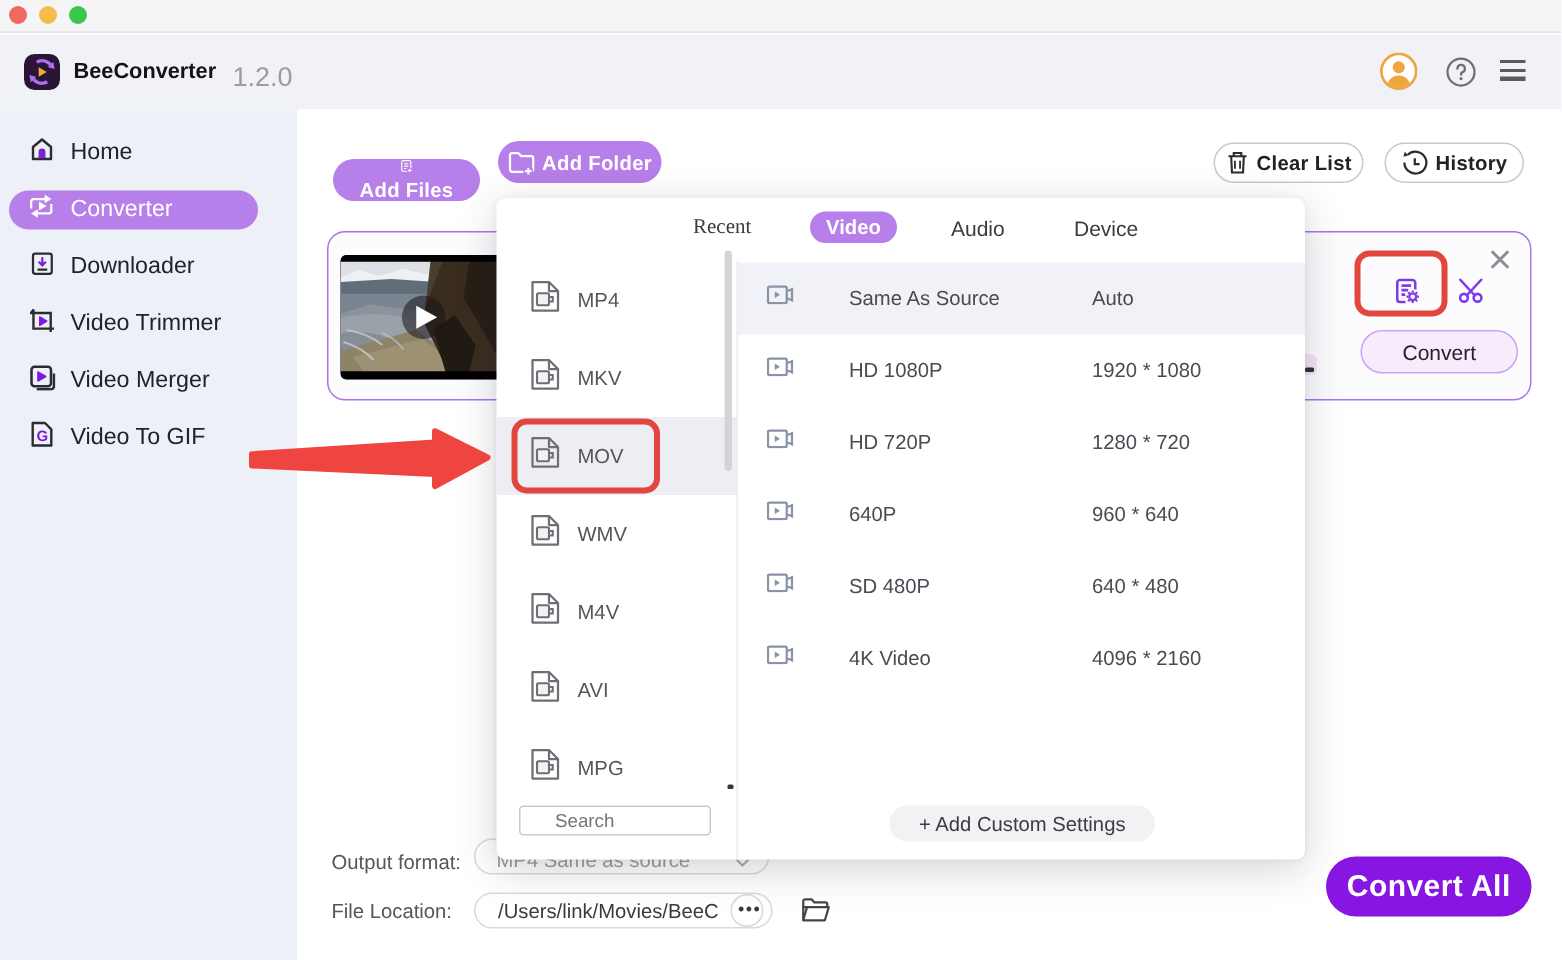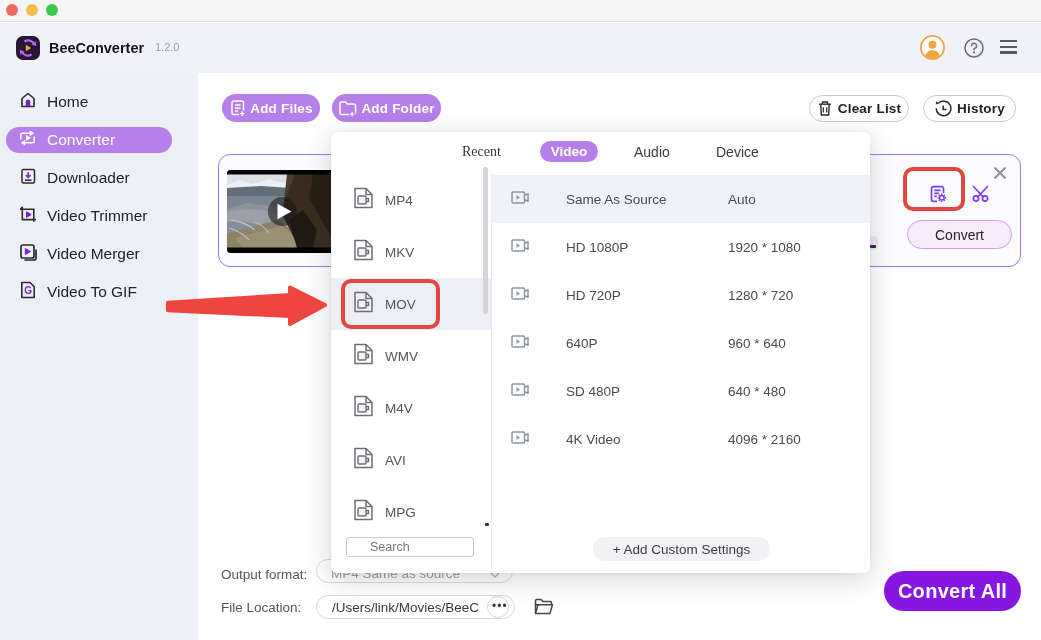--- a/index.html
+++ b/index.html
@@ -8,21 +8,21 @@
 .abs { position:absolute; }
 
 
 .titlebar { left:0; top:0; width:1041px; height:22px; background:#f5f5f6; border-bottom:1px solid #e2e2e4; }
 .dot { position:absolute; width:12px; height:12px; border-radius:50%; top:4px; }
 
 
 .header { left:0; top:23px; width:1041px; height:50px; background:#f1f2f7; }
 .logo { left:16px; top:36px; width:24px; height:24px; border-radius:7px; background:#2a1536; }
 .appname { left:49px; top:40px; font-size:14.5px; font-weight:bold; color:#141418; }
-.version { left:155px; top:41px; font-size:11px; color:#9b9ba2; }
+.version { left:155px; top:41px; font-size:18px; color:#9b9ba2; }
 
 
 .sidebar { left:0; top:73px; width:198px; height:567px; background:#eef0f7; }
 .nav-item { position:absolute; left:0; width:198px; height:26px; }
 .nav-item .ic { position:absolute; left:19px; top:50%; transform:translateY(-50%); }
 .nav-item .lbl { position:absolute; left:47px; top:50%; transform:translateY(-50%); font-size:15.5px; color:#232228; }
 .nav-active { left:6px; top:127px; width:166px; height:26px; border-radius:13px; background:#b77fe9; }
 
 
 .btn-purple { position:absolute; height:28px; border-radius:14px; background:#b77fe9; color:#fff; font-size:13.5px; display:flex; align-items:center; justify-content:center; gap:3px; font-weight:bold; letter-spacing:.2px;}
@@ -155,21 +155,21 @@
 <div class="nav-item" style="top:279px;">
   <div class="ic"><svg width="18" height="18" viewBox="0 0 18 18">
     <path d="M2.8 1.5 H11 L15.2 5.7 V16.5 H2.8z" fill="none" stroke="#2b2b31" stroke-width="1.6" stroke-linejoin="round"></path>
     <text x="9.2" y="13.2" font-size="10" fill="#8018e0" text-anchor="middle" font-weight="bold" font-family="Liberation Sans">G</text>
   </svg></div>
   <div class="lbl">Video To GIF</div>
 </div>
 
 <div class="abs" style="left:198px; top:73px; width:843px; height:567px; background:#fff;"></div>
 
-<div class="btn-purple" style="left:222px; top:94px; width:98px;">
+<div class="btn-purple" style="left:222px; top:106px; width:98px;flex-direction:column;">
   <svg width="18" height="19" viewBox="0 0 18 19" style="margin-right:0px;">
     <rect x="3" y="2" width="11.5" height="13.5" rx="2" fill="none" stroke="#fff" stroke-width="1.5"></rect>
     <path d="M6 6 h5.5 M6 9 h5.5 M6 12 h3" stroke="#fff" stroke-width="1.4"></path>
     <circle cx="13.2" cy="14.6" r="3.4" fill="#b77fe9"></circle>
     <path d="M13.2 12.3 v4.6 M10.9 14.6 h4.6" stroke="#fff" stroke-width="1.4"></path>
   </svg>
   <span>Add Files</span>
 </div>
 <div class="btn-purple" style="left:332px; top:94px; width:109px;">
   <svg width="20" height="19" viewBox="0 0 20 19" style="margin-right:0px;">

